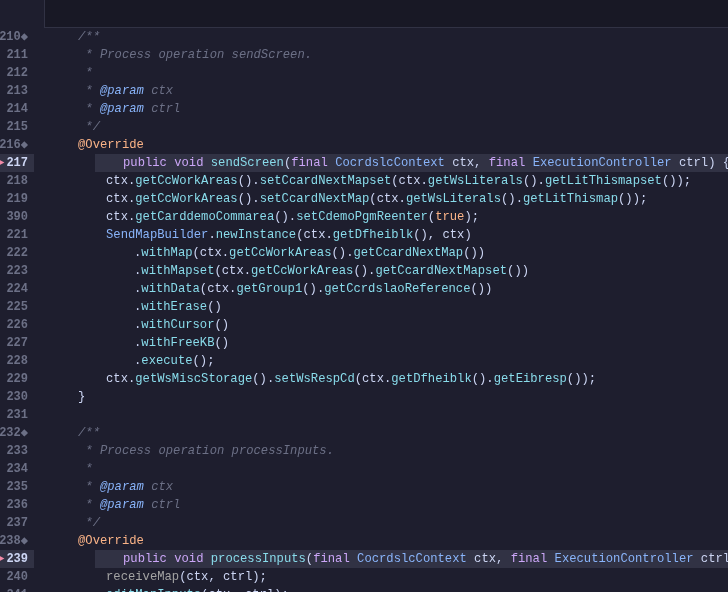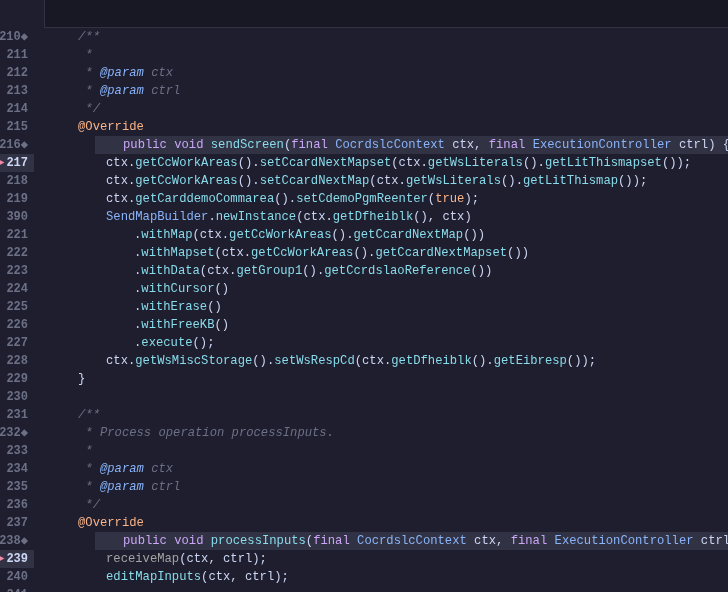--- a/index.html
+++ b/index.html
@@ -149,35 +149,36 @@
         <div class="ln">235</div>
         <div class="ln">236</div>
         <div class="ln">237</div>
         <div class="ln">238◆</div>
         <div class="ln arrow active">239</div>
         <div class="ln">240</div>
         <div class="ln">241</div>
       </div>
     <div class="code-area" id="code-area">
         <div class="code-line"><span style="display: inline-block; width: 28px;"></span><span style="color: rgb(108, 112, 134); font-style: italic;">/**</span></div>
+        <div class="code-line"><span style="display: inline-block; width: 28px;"></span><span style="color: rgb(108, 112, 134); font-style: italic;"> * Process operation sendScreen.</span></div>
         <div class="code-line"><span style="display: inline-block; width: 28px;"></span><span style="color: rgb(108, 112, 134); font-style: italic;"> *</span></div>
         <div class="code-line"><span style="display: inline-block; width: 28px;"></span><span style="color: rgb(108, 112, 134); font-style: italic;"> * </span><span style="color: rgb(137, 180, 250); font-style: italic;">@param</span><span style="color: rgb(108, 112, 134); font-style: italic;"> ctx</span></div>
         <div class="code-line"><span style="display: inline-block; width: 28px;"></span><span style="color: rgb(108, 112, 134); font-style: italic;"> * </span><span style="color: rgb(137, 180, 250); font-style: italic;">@param</span><span style="color: rgb(108, 112, 134); font-style: italic;"> ctrl</span></div>
         <div class="code-line"><span style="display: inline-block; width: 28px;"></span><span style="color: rgb(108, 112, 134); font-style: italic;"> */</span></div>
         <div class="code-line"><span style="display: inline-block; width: 28px;"></span><span style="color: rgb(250, 179, 135);">@Override</span></div>
         <div class="code-line active-line"><span style="display: inline-block; width: 28px;"></span><span style="color: rgb(203, 166, 247);">public void </span><span style="color: rgb(137, 220, 235);">sendScreen</span><span style="color: rgb(205, 214, 244);">(</span><span style="color: rgb(203, 166, 247);">final </span><span style="color: rgb(137, 180, 250);">CocrdslcContext</span><span style="color: rgb(205, 214, 244);"> ctx, </span><span style="color: rgb(203, 166, 247);">final </span><span style="color: rgb(137, 180, 250);">ExecutionController</span><span style="color: rgb(205, 214, 244);"> ctrl) {</span></div>
         <div class="code-line"><span style="display: inline-block; width: 56px;"></span><span style="color: rgb(205, 214, 244);">ctx.</span><span style="color: rgb(137, 220, 235);">getCcWorkAreas</span><span style="color: rgb(205, 214, 244);">().</span><span style="color: rgb(137, 220, 235);">setCcardNextMapset</span><span style="color: rgb(205, 214, 244);">(ctx.</span><span style="color: rgb(137, 220, 235);">getWsLiterals</span><span style="color: rgb(205, 214, 244);">().</span><span style="color: rgb(137, 220, 235);">getLitThismapset</span><span style="color: rgb(205, 214, 244);">());</span></div>
         <div class="code-line"><span style="display: inline-block; width: 56px;"></span><span style="color: rgb(205, 214, 244);">ctx.</span><span style="color: rgb(137, 220, 235);">getCcWorkAreas</span><span style="color: rgb(205, 214, 244);">().</span><span style="color: rgb(137, 220, 235);">setCcardNextMap</span><span style="color: rgb(205, 214, 244);">(ctx.</span><span style="color: rgb(137, 220, 235);">getWsLiterals</span><span style="color: rgb(205, 214, 244);">().</span><span style="color: rgb(137, 220, 235);">getLitThismap</span><span style="color: rgb(205, 214, 244);">());</span></div>
         <div class="code-line"><span style="display: inline-block; width: 56px;"></span><span style="color: rgb(205, 214, 244);">ctx.</span><span style="color: rgb(137, 220, 235);">getCarddemoCommarea</span><span style="color: rgb(205, 214, 244);">().</span><span style="color: rgb(137, 220, 235);">setCdemoPgmReenter</span><span style="color: rgb(205, 214, 244);">(</span><span style="color: rgb(250, 179, 135);">true</span><span style="color: rgb(205, 214, 244);">);</span></div>
         <div class="code-line"><span style="display: inline-block; width: 56px;"></span><span style="color: rgb(137, 180, 250);">SendMapBuilder</span><span style="color: rgb(205, 214, 244);">.</span><span style="color: rgb(137, 220, 235);">newInstance</span><span style="color: rgb(205, 214, 244);">(ctx.</span><span style="color: rgb(137, 220, 235);">getDfheiblk</span><span style="color: rgb(205, 214, 244);">(), ctx)</span></div>
         <div class="code-line"><span style="display: inline-block; width: 84px;"></span><span style="color: rgb(205, 214, 244);">.</span><span style="color: rgb(137, 220, 235);">withMap</span><span style="color: rgb(205, 214, 244);">(ctx.</span><span style="color: rgb(137, 220, 235);">getCcWorkAreas</span><span style="color: rgb(205, 214, 244);">().</span><span style="color: rgb(137, 220, 235);">getCcardNextMap</span><span style="color: rgb(205, 214, 244);">())</span></div>
         <div class="code-line"><span style="display: inline-block; width: 84px;"></span><span style="color: rgb(205, 214, 244);">.</span><span style="color: rgb(137, 220, 235);">withMapset</span><span style="color: rgb(205, 214, 244);">(ctx.</span><span style="color: rgb(137, 220, 235);">getCcWorkAreas</span><span style="color: rgb(205, 214, 244);">().</span><span style="color: rgb(137, 220, 235);">getCcardNextMapset</span><span style="color: rgb(205, 214, 244);">())</span></div>
         <div class="code-line"><span style="display: inline-block; width: 84px;"></span><span style="color: rgb(205, 214, 244);">.</span><span style="color: rgb(137, 220, 235);">withData</span><span style="color: rgb(205, 214, 244);">(ctx.</span><span style="color: rgb(137, 220, 235);">getGroup1</span><span style="color: rgb(205, 214, 244);">().</span><span style="color: rgb(137, 220, 235);">getCcrdslaoReference</span><span style="color: rgb(205, 214, 244);">())</span></div>
+        <div class="code-line"><span style="display: inline-block; width: 84px;"></span><span style="color: rgb(205, 214, 244);">.</span><span style="color: rgb(137, 220, 235);">withErase</span><span style="color: rgb(205, 214, 244);">()</span></div>
         <div class="code-line"><span style="display: inline-block; width: 84px;"></span><span style="color: rgb(205, 214, 244);">.</span><span style="color: rgb(137, 220, 235);">withCursor</span><span style="color: rgb(205, 214, 244);">()</span></div>
-        <div class="code-line"><span style="display: inline-block; width: 84px;"></span><span style="color: rgb(205, 214, 244);">.</span><span style="color: rgb(137, 220, 235);">withErase</span><span style="color: rgb(205, 214, 244);">()</span></div>
         <div class="code-line"><span style="display: inline-block; width: 84px;"></span><span style="color: rgb(205, 214, 244);">.</span><span style="color: rgb(137, 220, 235);">withFreeKB</span><span style="color: rgb(205, 214, 244);">()</span></div>
         <div class="code-line"><span style="display: inline-block; width: 84px;"></span><span style="color: rgb(205, 214, 244);">.</span><span style="color: rgb(137, 220, 235);">execute</span><span style="color: rgb(205, 214, 244);">();</span></div>
         <div class="code-line"><span style="display: inline-block; width: 56px;"></span><span style="color: rgb(205, 214, 244);">ctx.</span><span style="color: rgb(137, 220, 235);">getWsMiscStorage</span><span style="color: rgb(205, 214, 244);">().</span><span style="color: rgb(137, 220, 235);">setWsRespCd</span><span style="color: rgb(205, 214, 244);">(ctx.</span><span style="color: rgb(137, 220, 235);">getDfheiblk</span><span style="color: rgb(205, 214, 244);">().</span><span style="color: rgb(137, 220, 235);">getEibresp</span><span style="color: rgb(205, 214, 244);">());</span></div>
         <div class="code-line"><span style="display: inline-block; width: 28px;"></span><span style="color: rgb(205, 214, 244);">}</span></div>
         <div class="code-line"></div>
         <div class="code-line"><span style="display: inline-block; width: 28px;"></span><span style="color: rgb(108, 112, 134); font-style: italic;">/**</span></div>
         <div class="code-line"><span style="display: inline-block; width: 28px;"></span><span style="color: rgb(108, 112, 134); font-style: italic;"> * Process operation processInputs.</span></div>
         <div class="code-line"><span style="display: inline-block; width: 28px;"></span><span style="color: rgb(108, 112, 134); font-style: italic;"> *</span></div>
         <div class="code-line"><span style="display: inline-block; width: 28px;"></span><span style="color: rgb(108, 112, 134); font-style: italic;"> * </span><span style="color: rgb(137, 180, 250); font-style: italic;">@param</span><span style="color: rgb(108, 112, 134); font-style: italic;"> ctx</span></div>
         <div class="code-line"><span style="display: inline-block; width: 28px;"></span><span style="color: rgb(108, 112, 134); font-style: italic;"> * </span><span style="color: rgb(137, 180, 250); font-style: italic;">@param</span><span style="color: rgb(108, 112, 134); font-style: italic;"> ctrl</span></div>

